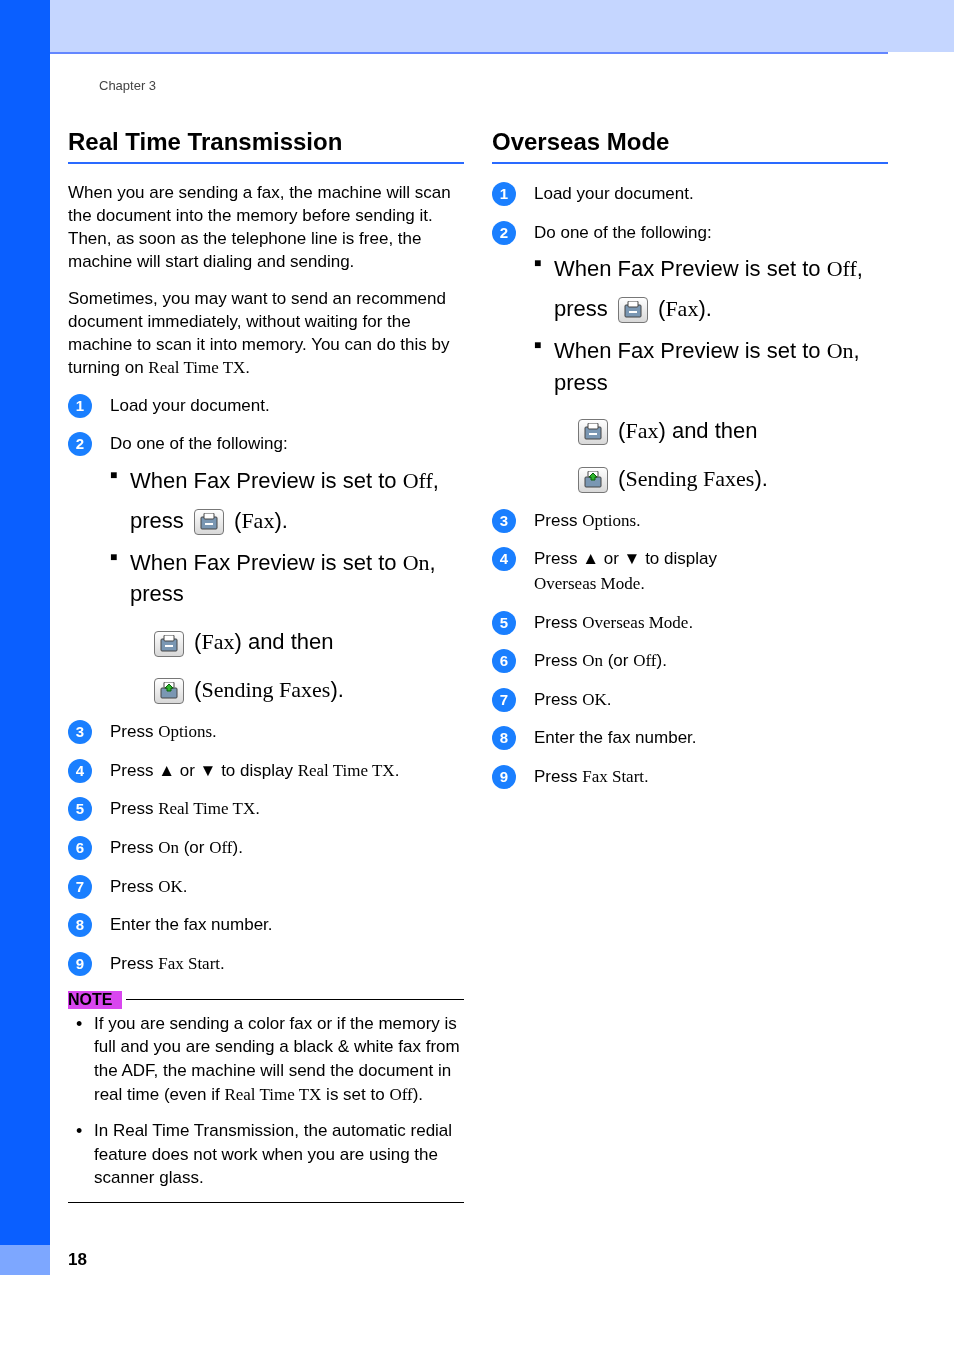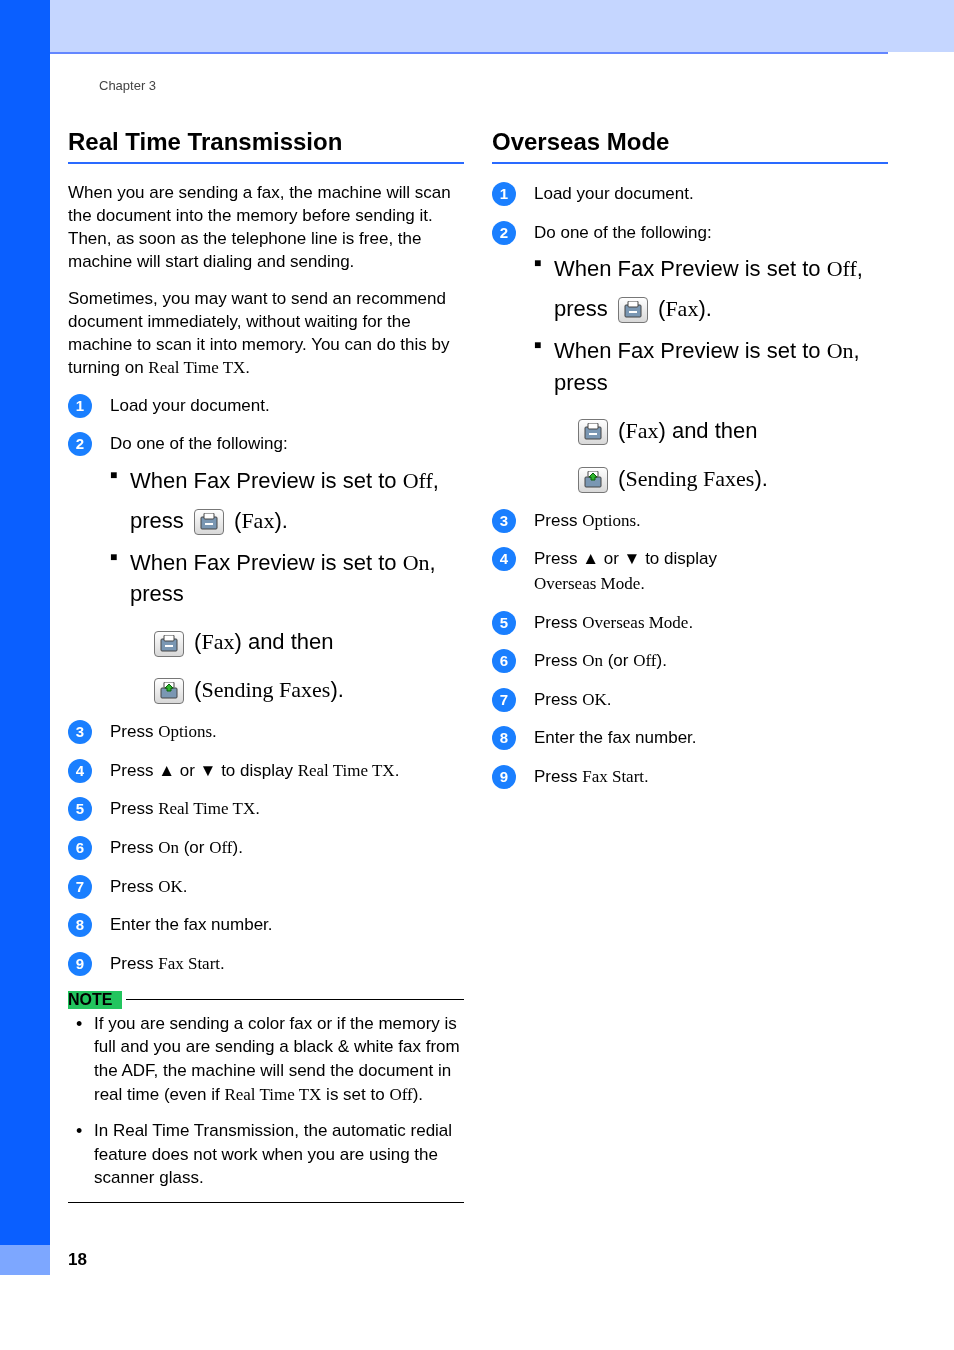--- a/index.html
+++ b/index.html
@@ -19,21 +19,21 @@
   ol.steps { list-style: none; padding: 0; margin: 0 0 12px 0; }
   ol.steps > li { position: relative; padding-left: 42px; margin-bottom: 14px; font-size: 17px; line-height: 1.45; }
   .numball { position: absolute; left: 0; top: 0; width: 24px; height: 24px; border-radius: 12px; background: #1a7fff; color: #fff; text-align: center; line-height: 24px; font-weight: bold; font-size: 15px; }
   ul.bullets { list-style: none; padding-left: 20px; margin-top: 8px; }
   ul.bullets > li { position: relative; margin-bottom: 10px; font-size: 22px; line-height: 1.45; }
   ul.bullets > li::before { content: "■"; position: absolute; left: -20px; top: 2px; font-size: 12px; }
   .iconbtn { display: inline-block; width: 30px; height: 26px; border: 1px solid #777; border-radius: 4px; vertical-align: middle; background: linear-gradient(#fff,#d8d8d8); position: relative; margin: 0 4px; }
   .iconbtn.fax svg { position: absolute; left: 4px; top: 3px; }
   .iconbtn.send svg { position: absolute; left: 4px; top: 3px; }
   .indent-icon { margin-left: 20px; display: block; margin-top: 16px; margin-bottom: 6px; }
-  .note-head { font-weight: bold; font-size: 16px; display: inline-block; padding-right: 10px; background: #22c55e; position: relative; z-index: 1; }
+  .note-head { font-weight: bold; font-size: 16px; display: inline-block; padding-right: 10px; background: #d946ef; position: relative; z-index: 1; }
   .note-rule-top { border-top: 1px solid #000; margin-top: -10px; margin-bottom: 12px; margin-left: 58px; }
   .note-rule-bot { border-top: 1px solid #000; margin-top: 8px; }
   ul.notes { list-style: none; padding: 0; margin-left: 8px; }
   ul.notes > li { position: relative; padding-left: 18px; font-size: 17px; line-height: 1.4; margin-bottom: 12px; }
   ul.notes > li::before { content: "•"; position: absolute; left: 0; top: 0; font-size: 18px; }
   .pgnum { position: absolute; left: 68px; top: 1250px; font-weight: bold; font-size: 17px; }
 </style>
 </head>
 <body>
 

